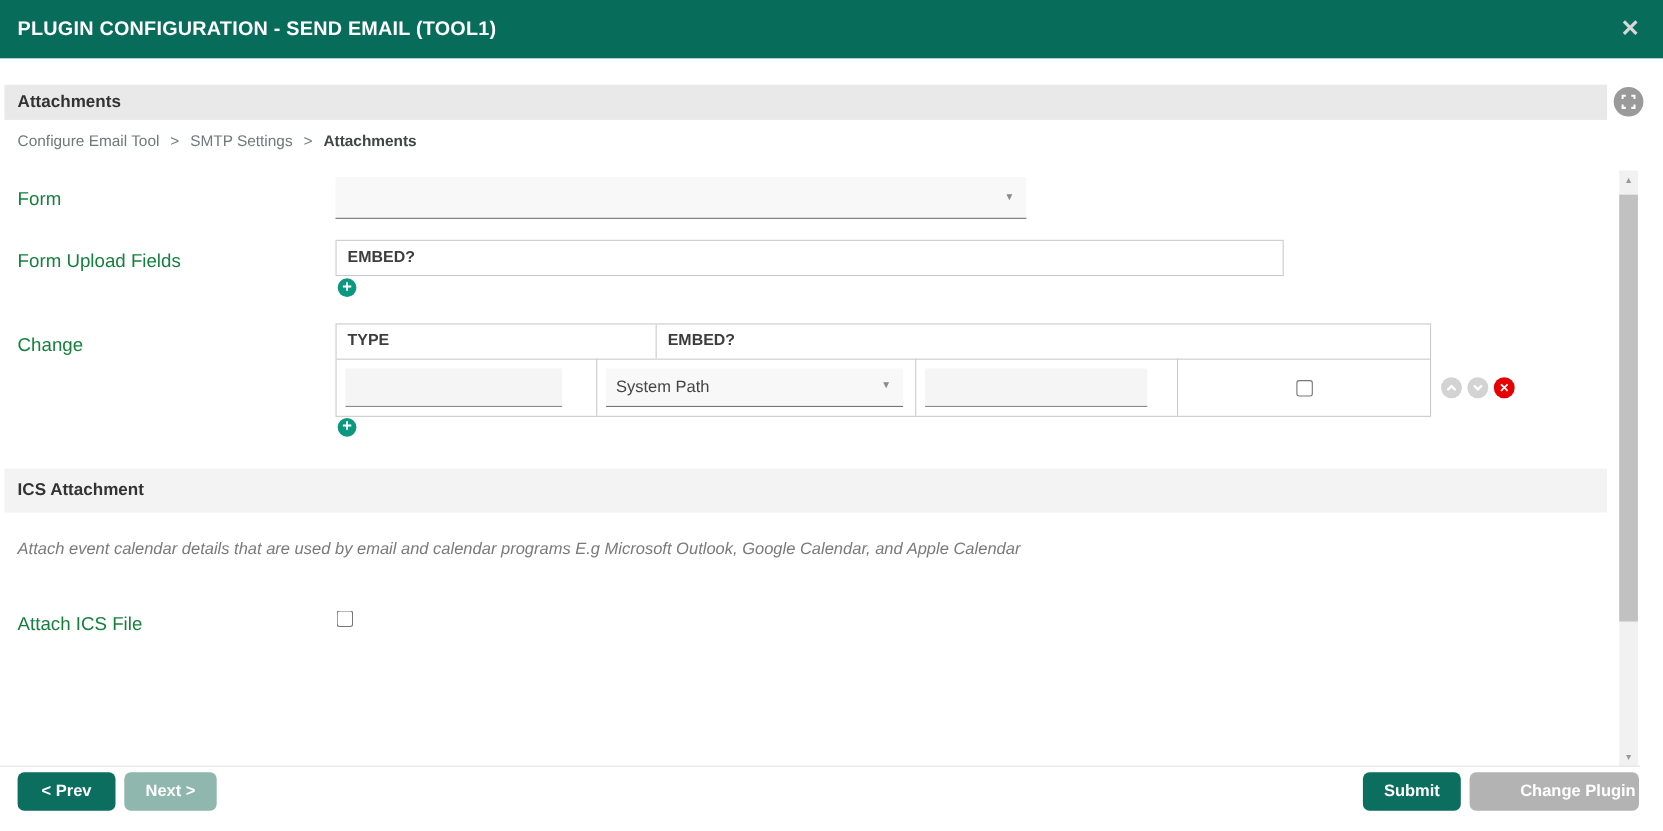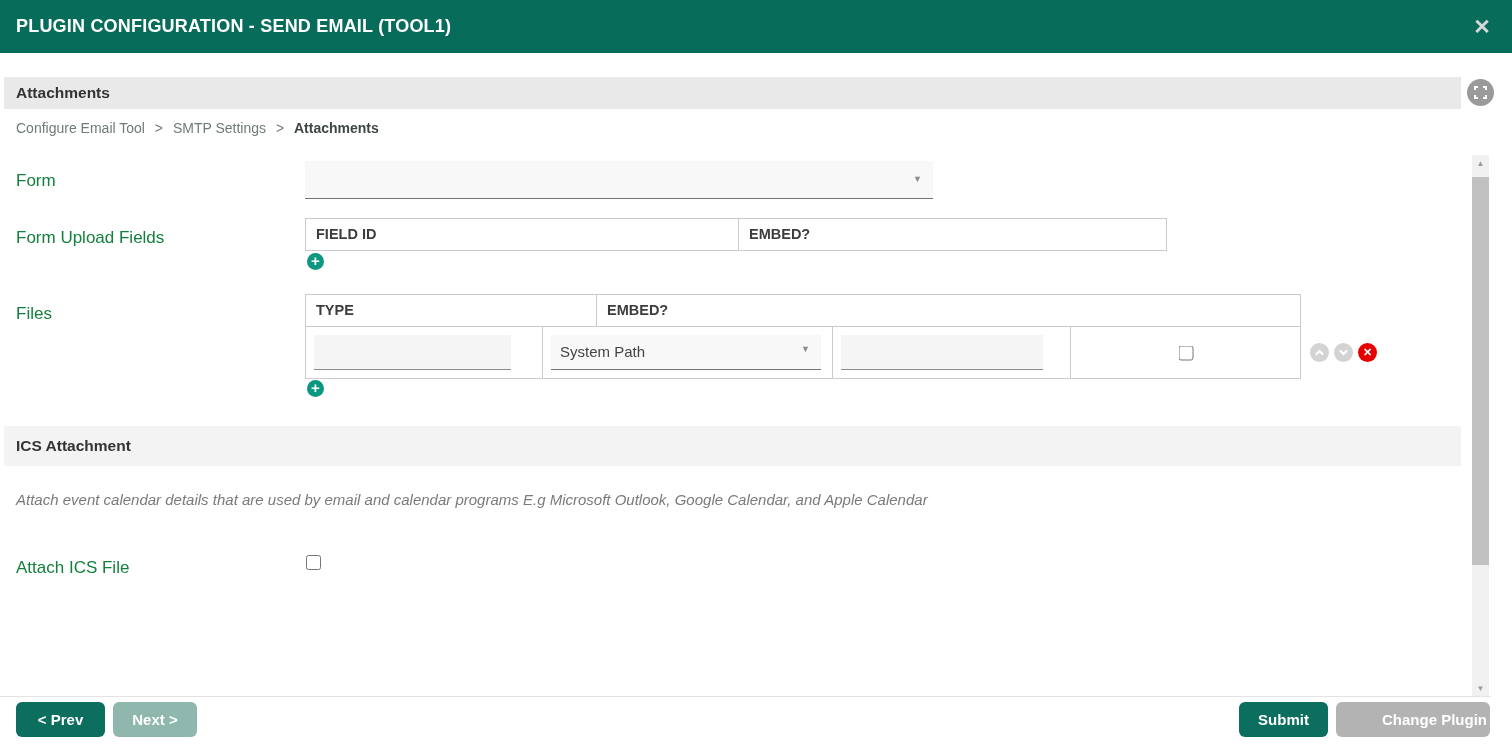--- a/index.html
+++ b/index.html
@@ -103,27 +103,26 @@
 
 <div class="field-label" style="top:171px;">Form</div>
 <div class="select-box form-select">
   <span></span>
   <span class="caret">▼</span>
 </div>
 
 <div class="field-label" style="top:228px;">Form Upload Fields</div>
 <div class="grid-table uploads-table">
   <div class="grid-row grid-head">
-    <div class="grid-cell" style="width:432px;">FIELD ID</div>
     <div class="grid-cell" style="width:428px;">EMBED?</div>
   </div>
 </div>
 <div class="add-btn add-uploads">+</div>
 
-<div class="field-label" style="top:304px;">Files</div>
+<div class="field-label" style="top:304px;">Change</div>
 <div class="grid-table files-table">
   <div class="grid-row grid-head">
     <div class="grid-cell" style="width:290px;">TYPE</div>
     <div class="grid-cell" style="width:230px;">EMBED?</div>
   </div>
   <div class="grid-row grid-body">
     <div class="grid-cell" style="width:236px;">
       <input type="text" class="cell-input" style="width: 197px;" value="">
     </div>
     <div class="grid-cell" style="width:290px;">

